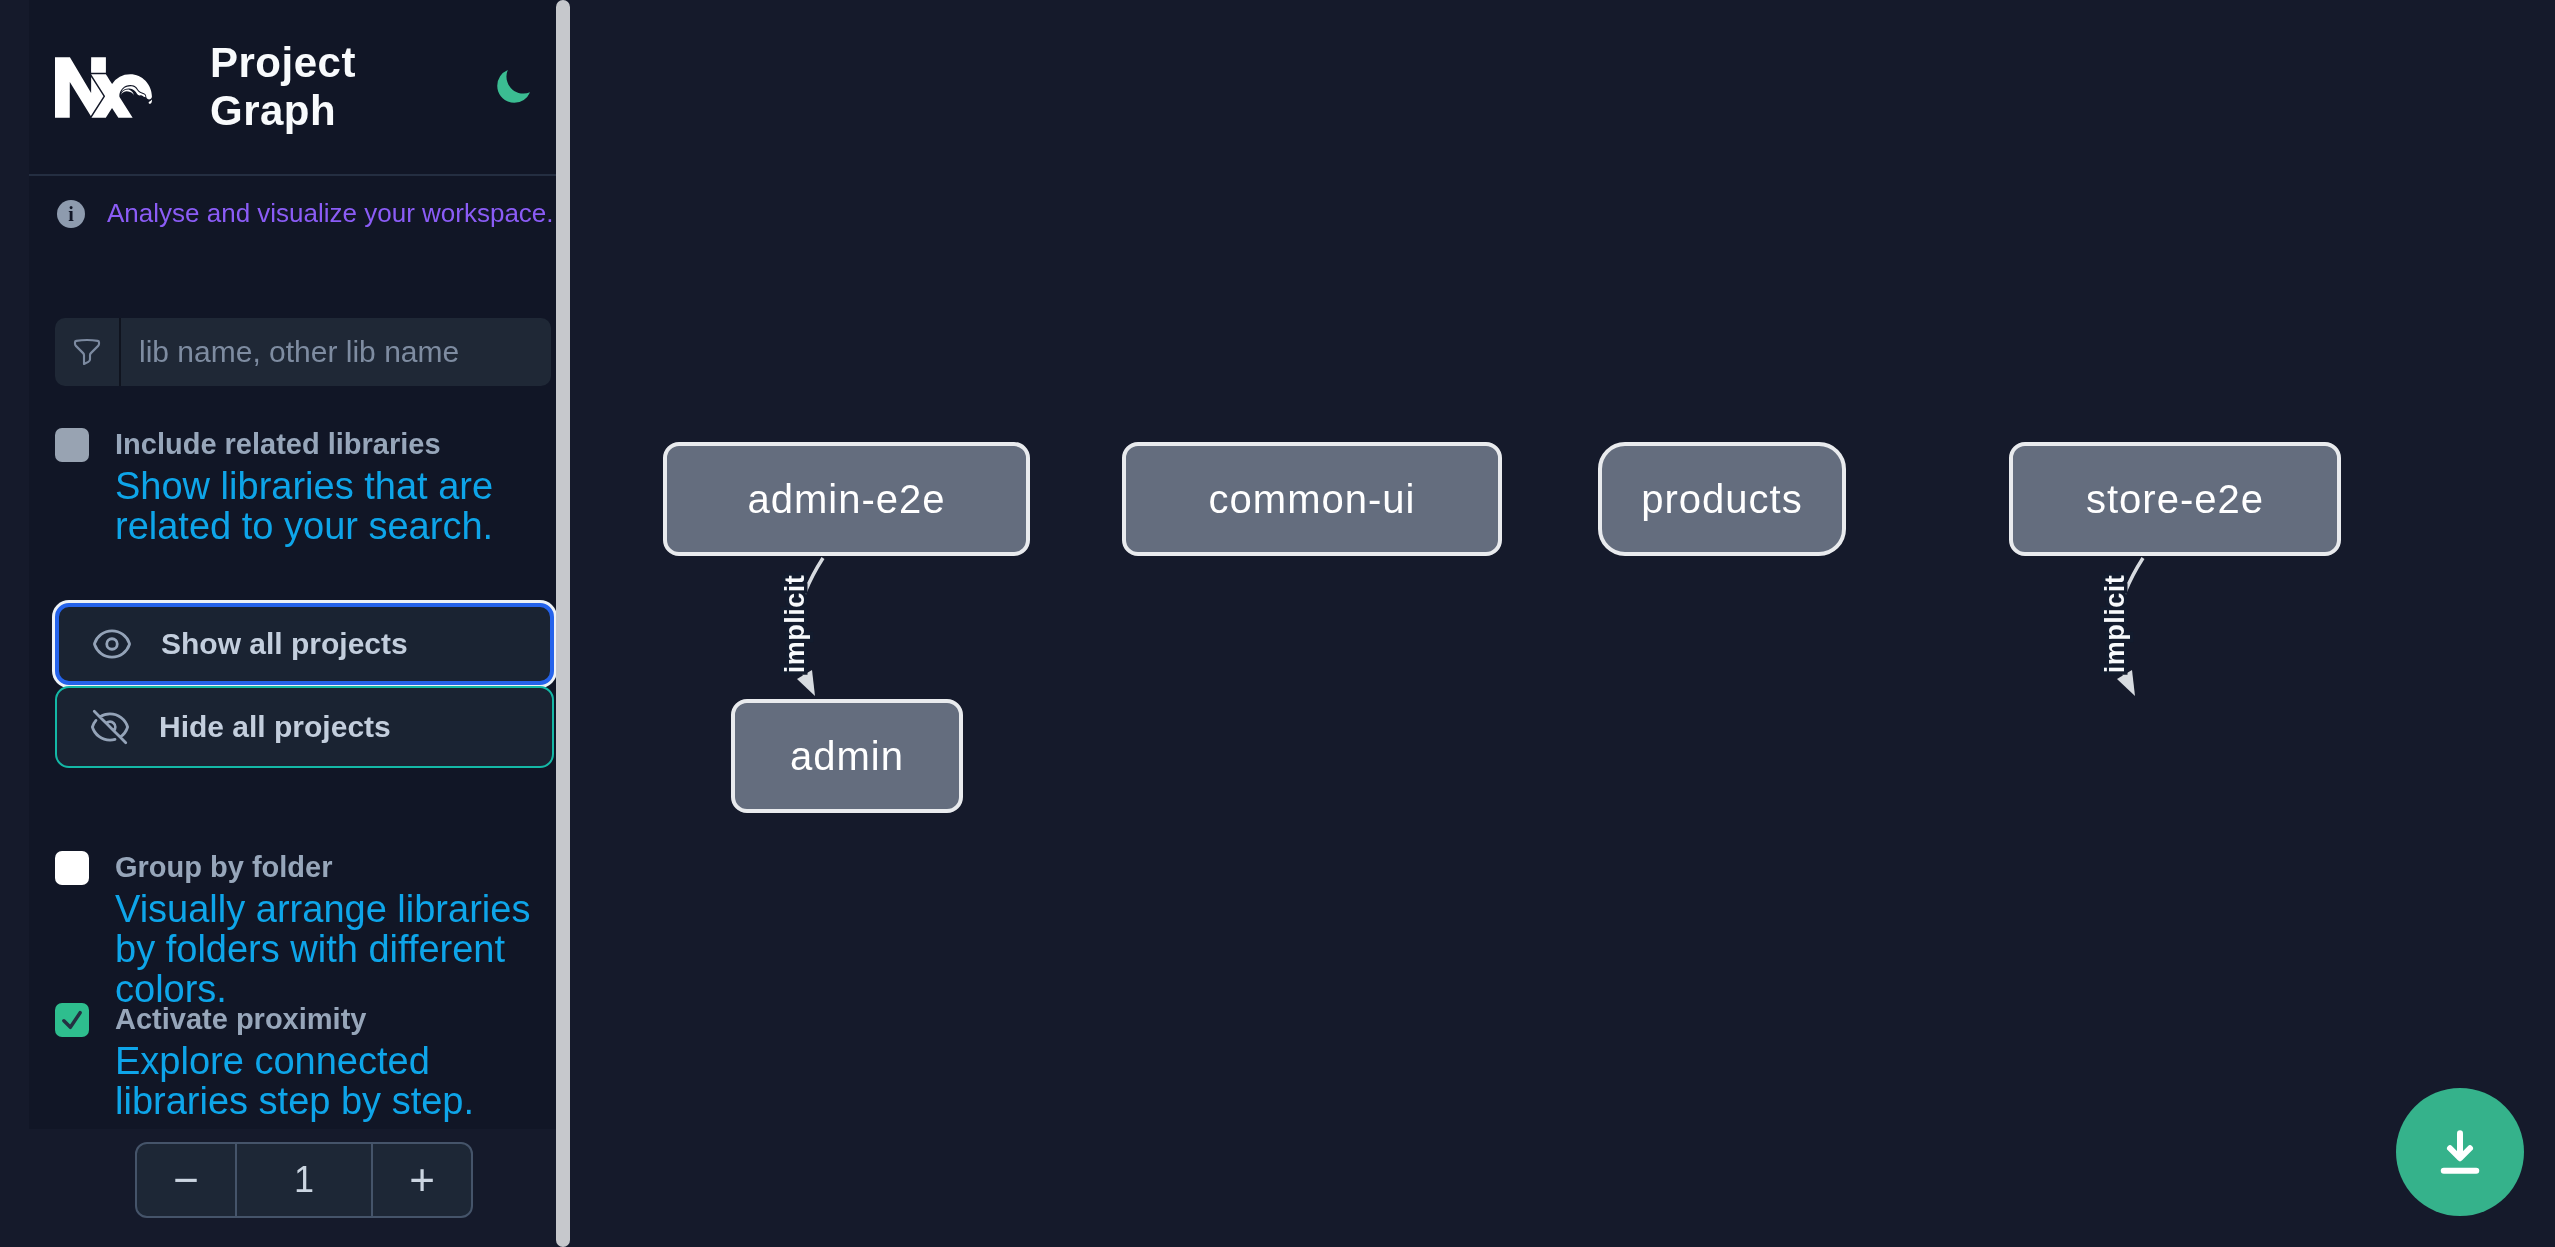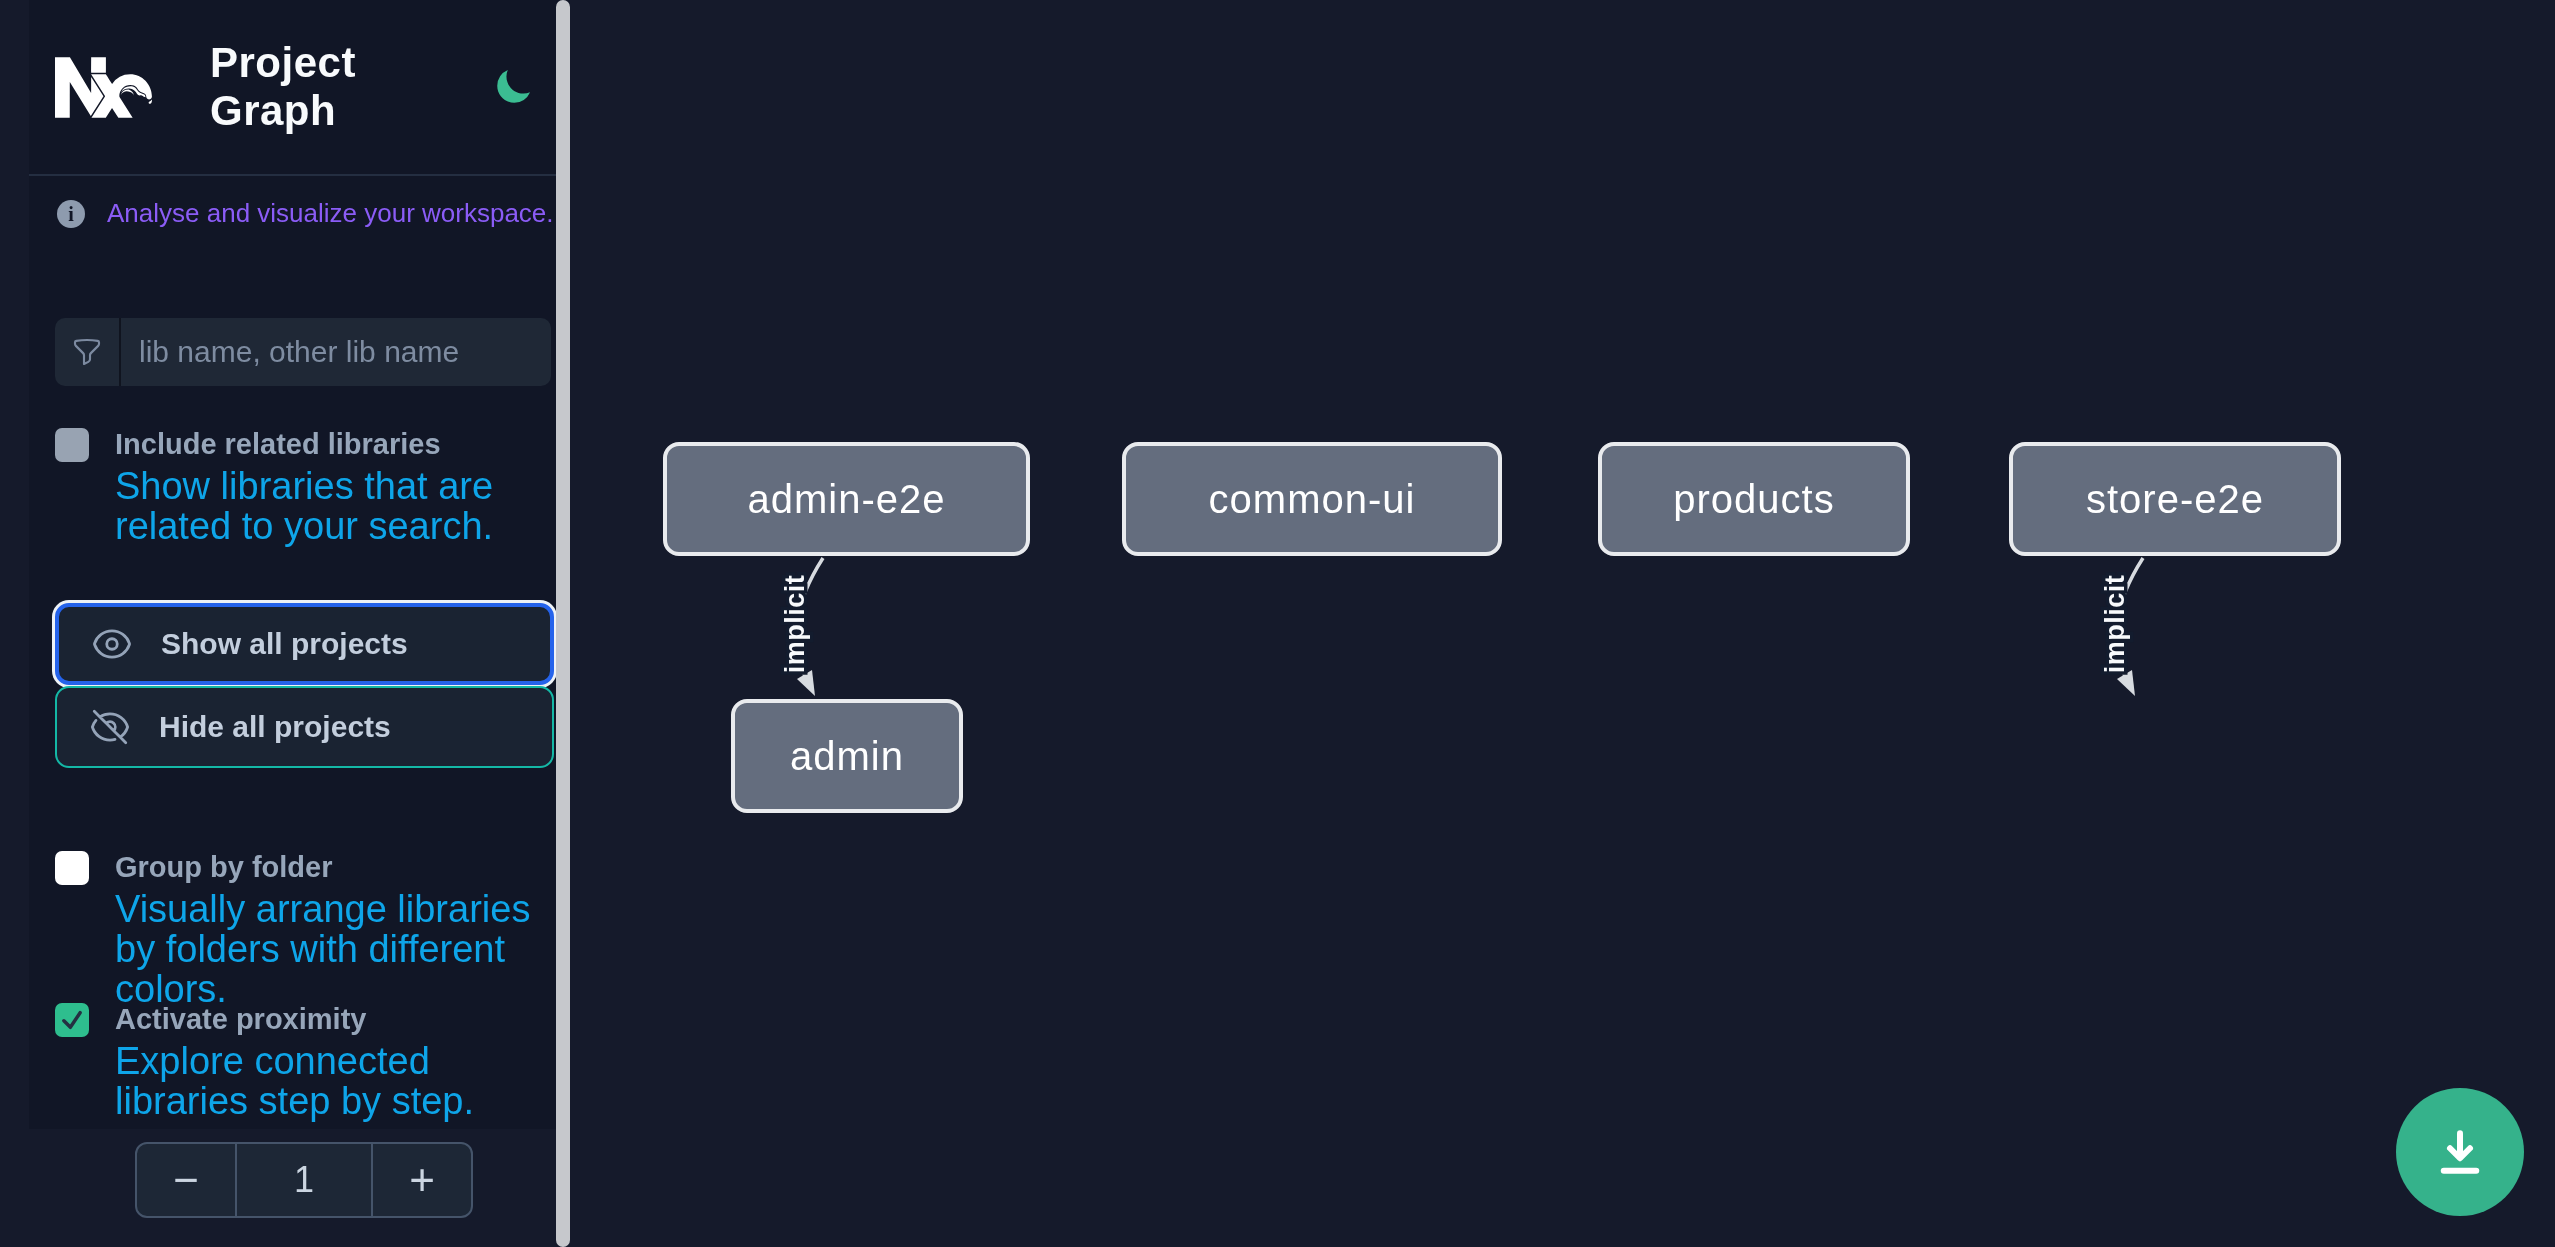--- a/index.html
+++ b/index.html
@@ -82,21 +82,21 @@
   .edges text { fill:#f8fafc; font-size:27px; font-weight:600;
                 font-family:"Liberation Sans", sans-serif;
                 stroke:#131c2e; stroke-width:7px; paint-order:stroke;
                 text-anchor:middle; dominant-baseline:middle; letter-spacing:0.5px; }
   .node { position:absolute; height:114px; background:#646d7e;
           border:4px solid #e9ebee; border-radius:16px; color:#ffffff;
           font-size:40px; display:flex; align-items:center; justify-content:center;
           cursor:pointer; letter-spacing:1px; }
   .n-admin-e2e { left:93px;  top:442px; width:367px; }
   .n-common-ui { left:552px; top:442px; width:380px; }
-  .n-products  { left:1028px;top:442px; width:312px; }
+  .n-products  { left:1028px;top:442px; width:248px;border-radius:27px; }
   .n-store-e2e { left:1439px;top:442px; width:332px; }
   .n-admin     { left:161px; top:699px; width:232px; }
   .n-store     { left:1502px;top:699px; width:206px; }
 
   .fab { position:absolute; left:1826px; top:1088px; width:128px; height:128px;
          border-radius:50%; background:#35b28b; border:none; cursor:pointer;
          display:flex; align-items:center; justify-content:center; }
   .fab svg { width:60px; height:60px; }
 </style>
 </head>

